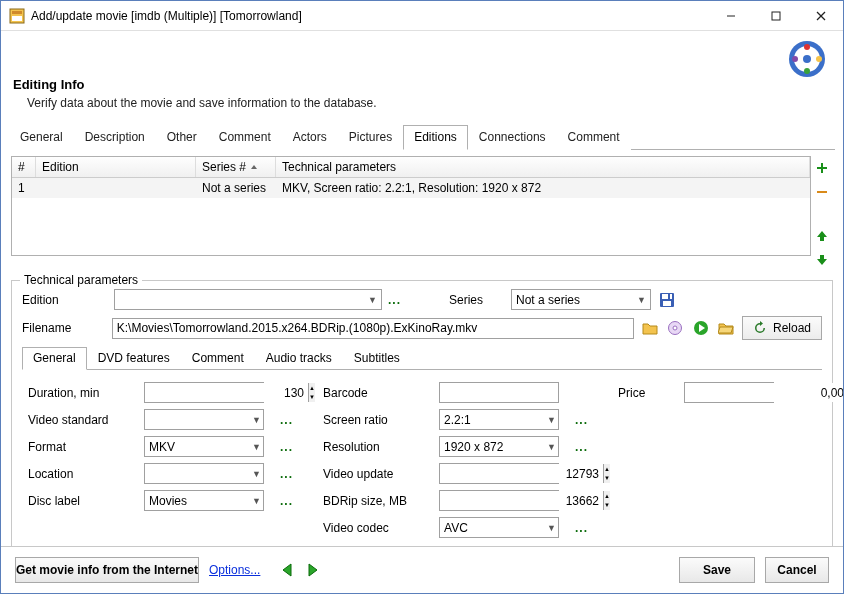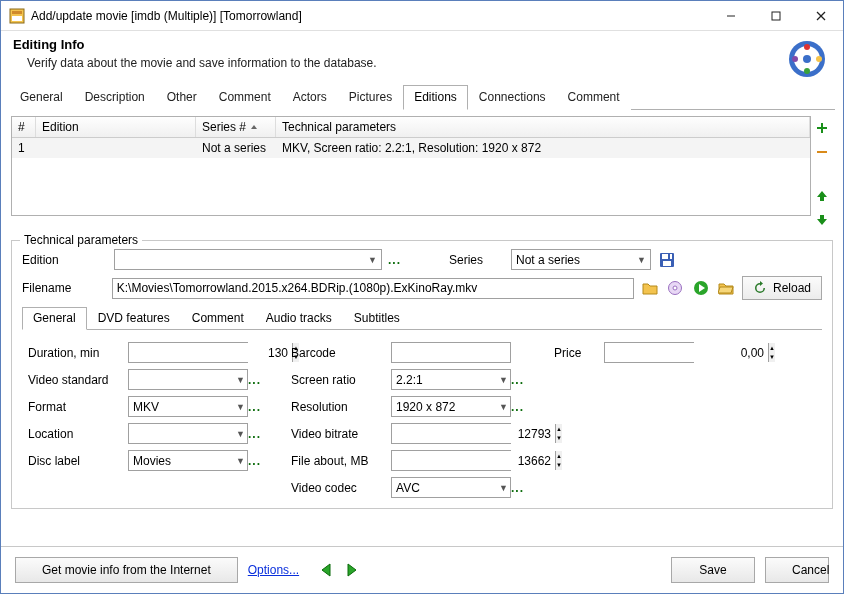--- a/index.html
+++ b/index.html
@@ -4,21 +4,21 @@
 <style>
 * { box-sizing: border-box; font-family: "Segoe UI", Tahoma, sans-serif; font-size: 12px; }
 html, body { margin: 0; padding: 0; background: #fff; }
 .window { width: 844px; height: 594px; border: 1px solid #5a7fbb; display: flex; flex-direction: column; background: #fff; }
 .titlebar { height: 30px; background: #fff; display: flex; align-items: center; padding: 0 0 0 8px; border-bottom: 1px solid #e0e0e0; }
 .titlebar .app-icon { width: 16px; height: 16px; margin-right: 6px; display: inline-flex; align-items: center; justify-content: center; }
 .titlebar .title { flex: 1; color: #000; }
 .win-btn { width: 45px; height: 29px; display: flex; align-items: center; justify-content: center; color: #222; }
 
 .header { padding: 6px 12px 6px 12px; position: relative; }
-.header .h1 { font-weight: bold; font-size: 13px; color: #000; }
+.header .h1 { font-weight: bold; font-size: 13px; color: #000; margin-top: 40px; }
 .header .sub { margin: 4px 0 8px 14px; color: #222; }
 .header .logo { position: absolute; right: 14px; top: 6px; }
 
 .tabs { display: flex; border-bottom: 1px solid #b0b0b0; margin: 0 8px; }
 .tab { padding: 4px 10px 5px; border: 1px solid transparent; border-bottom: none; position: relative; top: 1px; background: #fff; cursor: default; }
 .tab.active { border-color: #b0b0b0; border-bottom: 1px solid #fff; }
 .tab:not(.active) { color: #222; }
 
 .content { flex: 1; padding: 6px 10px; overflow: hidden; display: flex; flex-direction: column; }
 .grid-wrap { display: flex; }
@@ -41,31 +41,31 @@
 .ellips { color: #0a6b0a; font-weight: bold; letter-spacing: 1px; cursor: default; }
 .iconbtn { width: 20px; height: 20px; display: inline-flex; align-items: center; justify-content: center; cursor: default; }
 .reload-btn { height: 24px; border: 1px solid #a8a8a8; background: linear-gradient(#fbfbfb,#ececec); padding: 1px 10px; display: inline-flex; align-items: center; gap: 6px; }
 
 .subtabs { display: flex; border-bottom: 1px solid #b0b0b0; margin-top: 6px; }
 .subtab { padding: 3px 10px 4px; border: 1px solid transparent; border-bottom: none; position: relative; top: 1px; cursor: default; }
 .subtab.active { border-color: #b0b0b0; border-bottom: 1px solid #fff; background: #fff; }
 
 .form-grid { display: flex; gap: 30px; padding: 12px 6px 0; }
 .col { display: flex; flex-direction: column; gap: 6px; }
-.frow { display: flex; align-items: center; gap: 0; }
+.frow { display: flex; align-items: center; gap: 16px; }
 .flbl { width: 100px; color: #000; }
 .finput { width: 120px; height: 21px; border: 1px solid #a0a0a0; padding: 1px 4px; background: #fff; }
 .fspin { width: 120px; height: 21px; border: 1px solid #a0a0a0; display: flex; }
 .fspin input { flex: 1; border: none; outline: none; text-align: right; padding: 0 4px; font-size: 12px; }
 .spin-btns { width: 15px; display: flex; flex-direction: column; border-left: 1px solid #a0a0a0; }
 .spin-btns div { flex: 1; display: flex; align-items: center; justify-content: center; font-size: 6px; background: #f0f0f0; }
 .fcombo { width: 120px; height: 21px; border: 1px solid #a0a0a0; display: flex; align-items: center; justify-content: space-between; padding: 0 2px 0 4px; background: #fff; }
 
 .footer { border-top: 1px solid #c8c8c8; padding: 10px 14px; display: flex; align-items: center; gap: 10px; }
-.btn { height: 26px; border: 1px solid #a8a8a8; background: linear-gradient(#fbfbfb,#e8e8e8); padding: 0 26px; cursor: default; }
+.btn { height: 26px; border: 1px solid #a8a8a8; background: linear-gradient(#fbfbfb,#e8e8e8); padding: 0 0; cursor: default; font-weight: bold; }
 .link { color: #0a2fdc; text-decoration: underline; cursor: pointer; }
 .nav-arrows { display: flex; gap: 4px; margin-left: 8px; }
 .nav-arrow { width: 20px; height: 20px; display: flex; align-items: center; justify-content: center; }
 .spacer { flex: 1; }
 </style>
 </head>
 <body>
 
 <div class="window">
 
@@ -302,31 +302,31 @@
             </div>
           <div class="frow">
               <div class="flbl">Resolution</div>
             <div class="fcombo">
                 <span>1920 x 872</span>
                 <span class="caret">▼</span>
               </div>
               <span class="ellips">...</span>
             </div>
           <div class="frow">
-              <div class="flbl">Video bitrate</div>
+              <div class="flbl">Video update</div>
             <div class="fspin">
                 <input value="12793" style="">
                 <div class="spin-btns">
                   <div>▲</div>
                   <div>▼</div>
                 </div>
               </div>
             </div>
           <div class="frow">
-              <div class="flbl">File about, MB</div>
+              <div class="flbl">BDRip size, MB</div>
             <div class="fspin">
                 <input value="13662" style="">
                 <div class="spin-btns">
                   <div>▲</div>
                   <div>▼</div>
                 </div>
               </div>
             </div>
           <div class="frow">
               <div class="flbl">Video codec</div>
@@ -363,16 +363,16 @@
             <polygon points="11,2 3,8 11,14" fill="#2aa52a" stroke="#0a6b0a"></polygon>
           </svg>
         </div>
       <div class="nav-arrow">
           <svg width="16" height="16">
             <polygon points="5,2 13,8 5,14" fill="#2aa52a" stroke="#0a6b0a"></polygon>
           </svg>
         </div>
     </div>
     <div class="spacer"></div>
-    <button class="btn" style="width:84px">Save</button>
+    <button class="btn" style="width:76px">Save</button>
     <button class="btn" style="width:64px">Cancel</button>
   </div>
 </div>
 
 </body></html>

